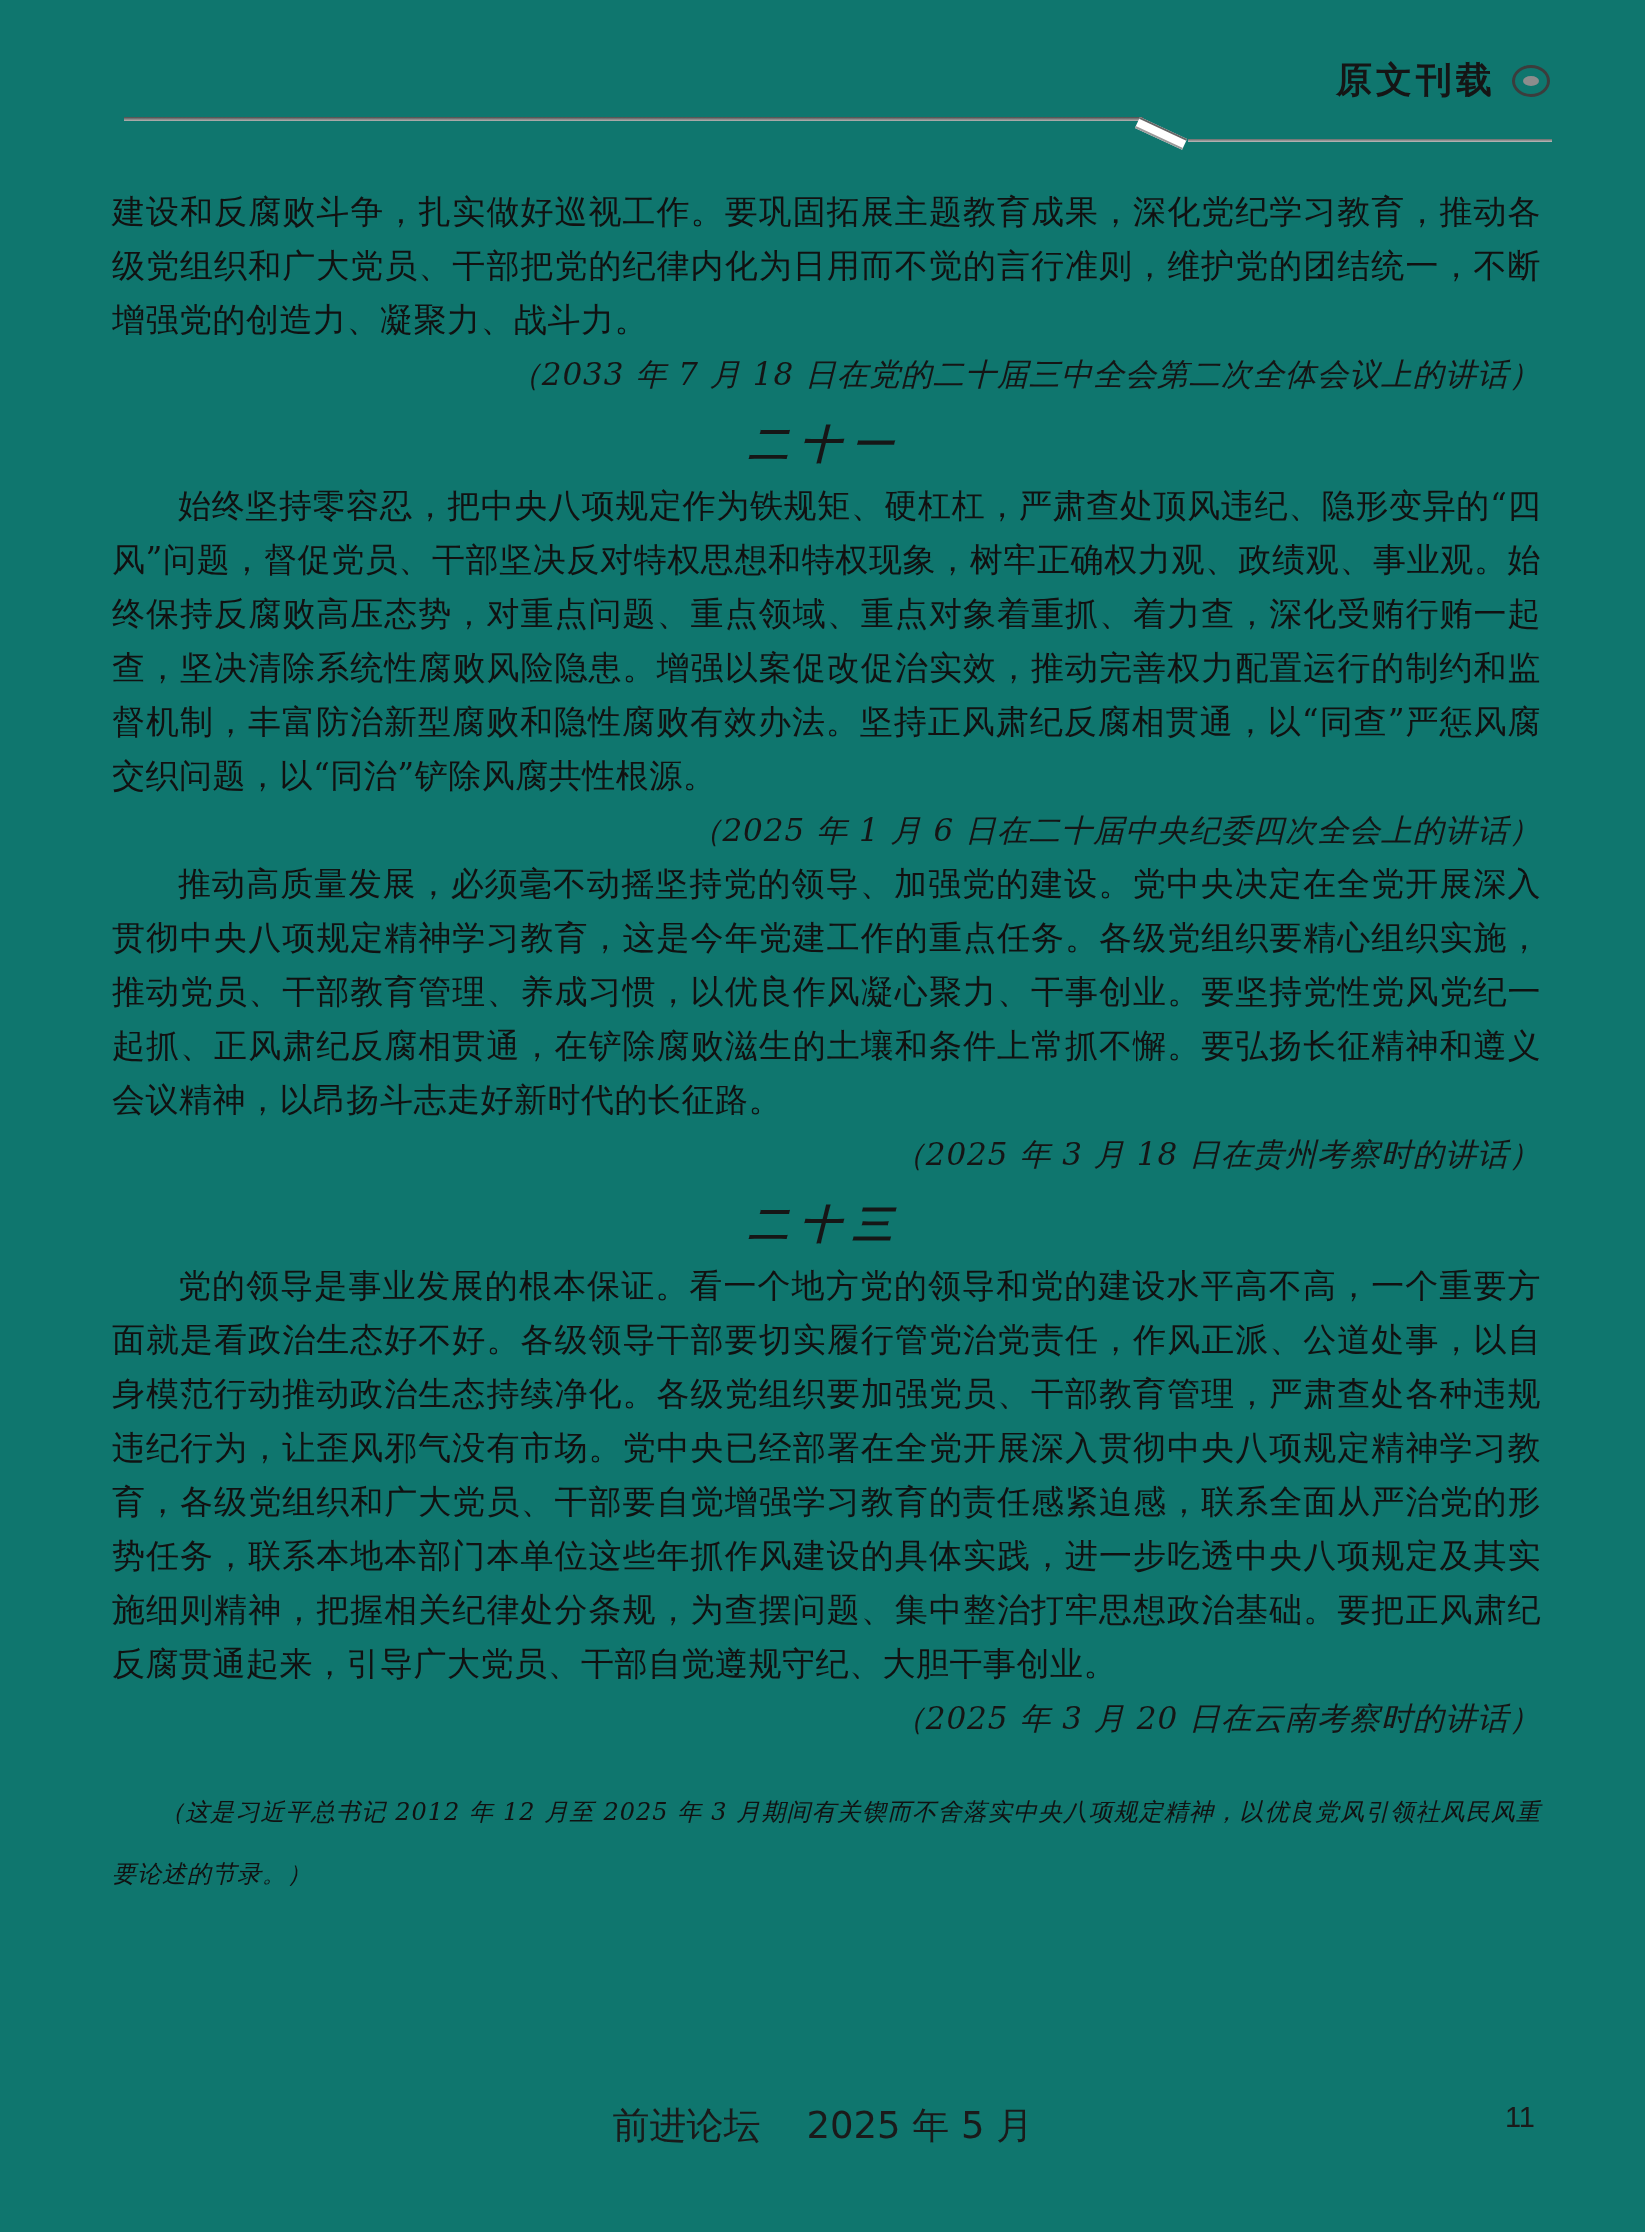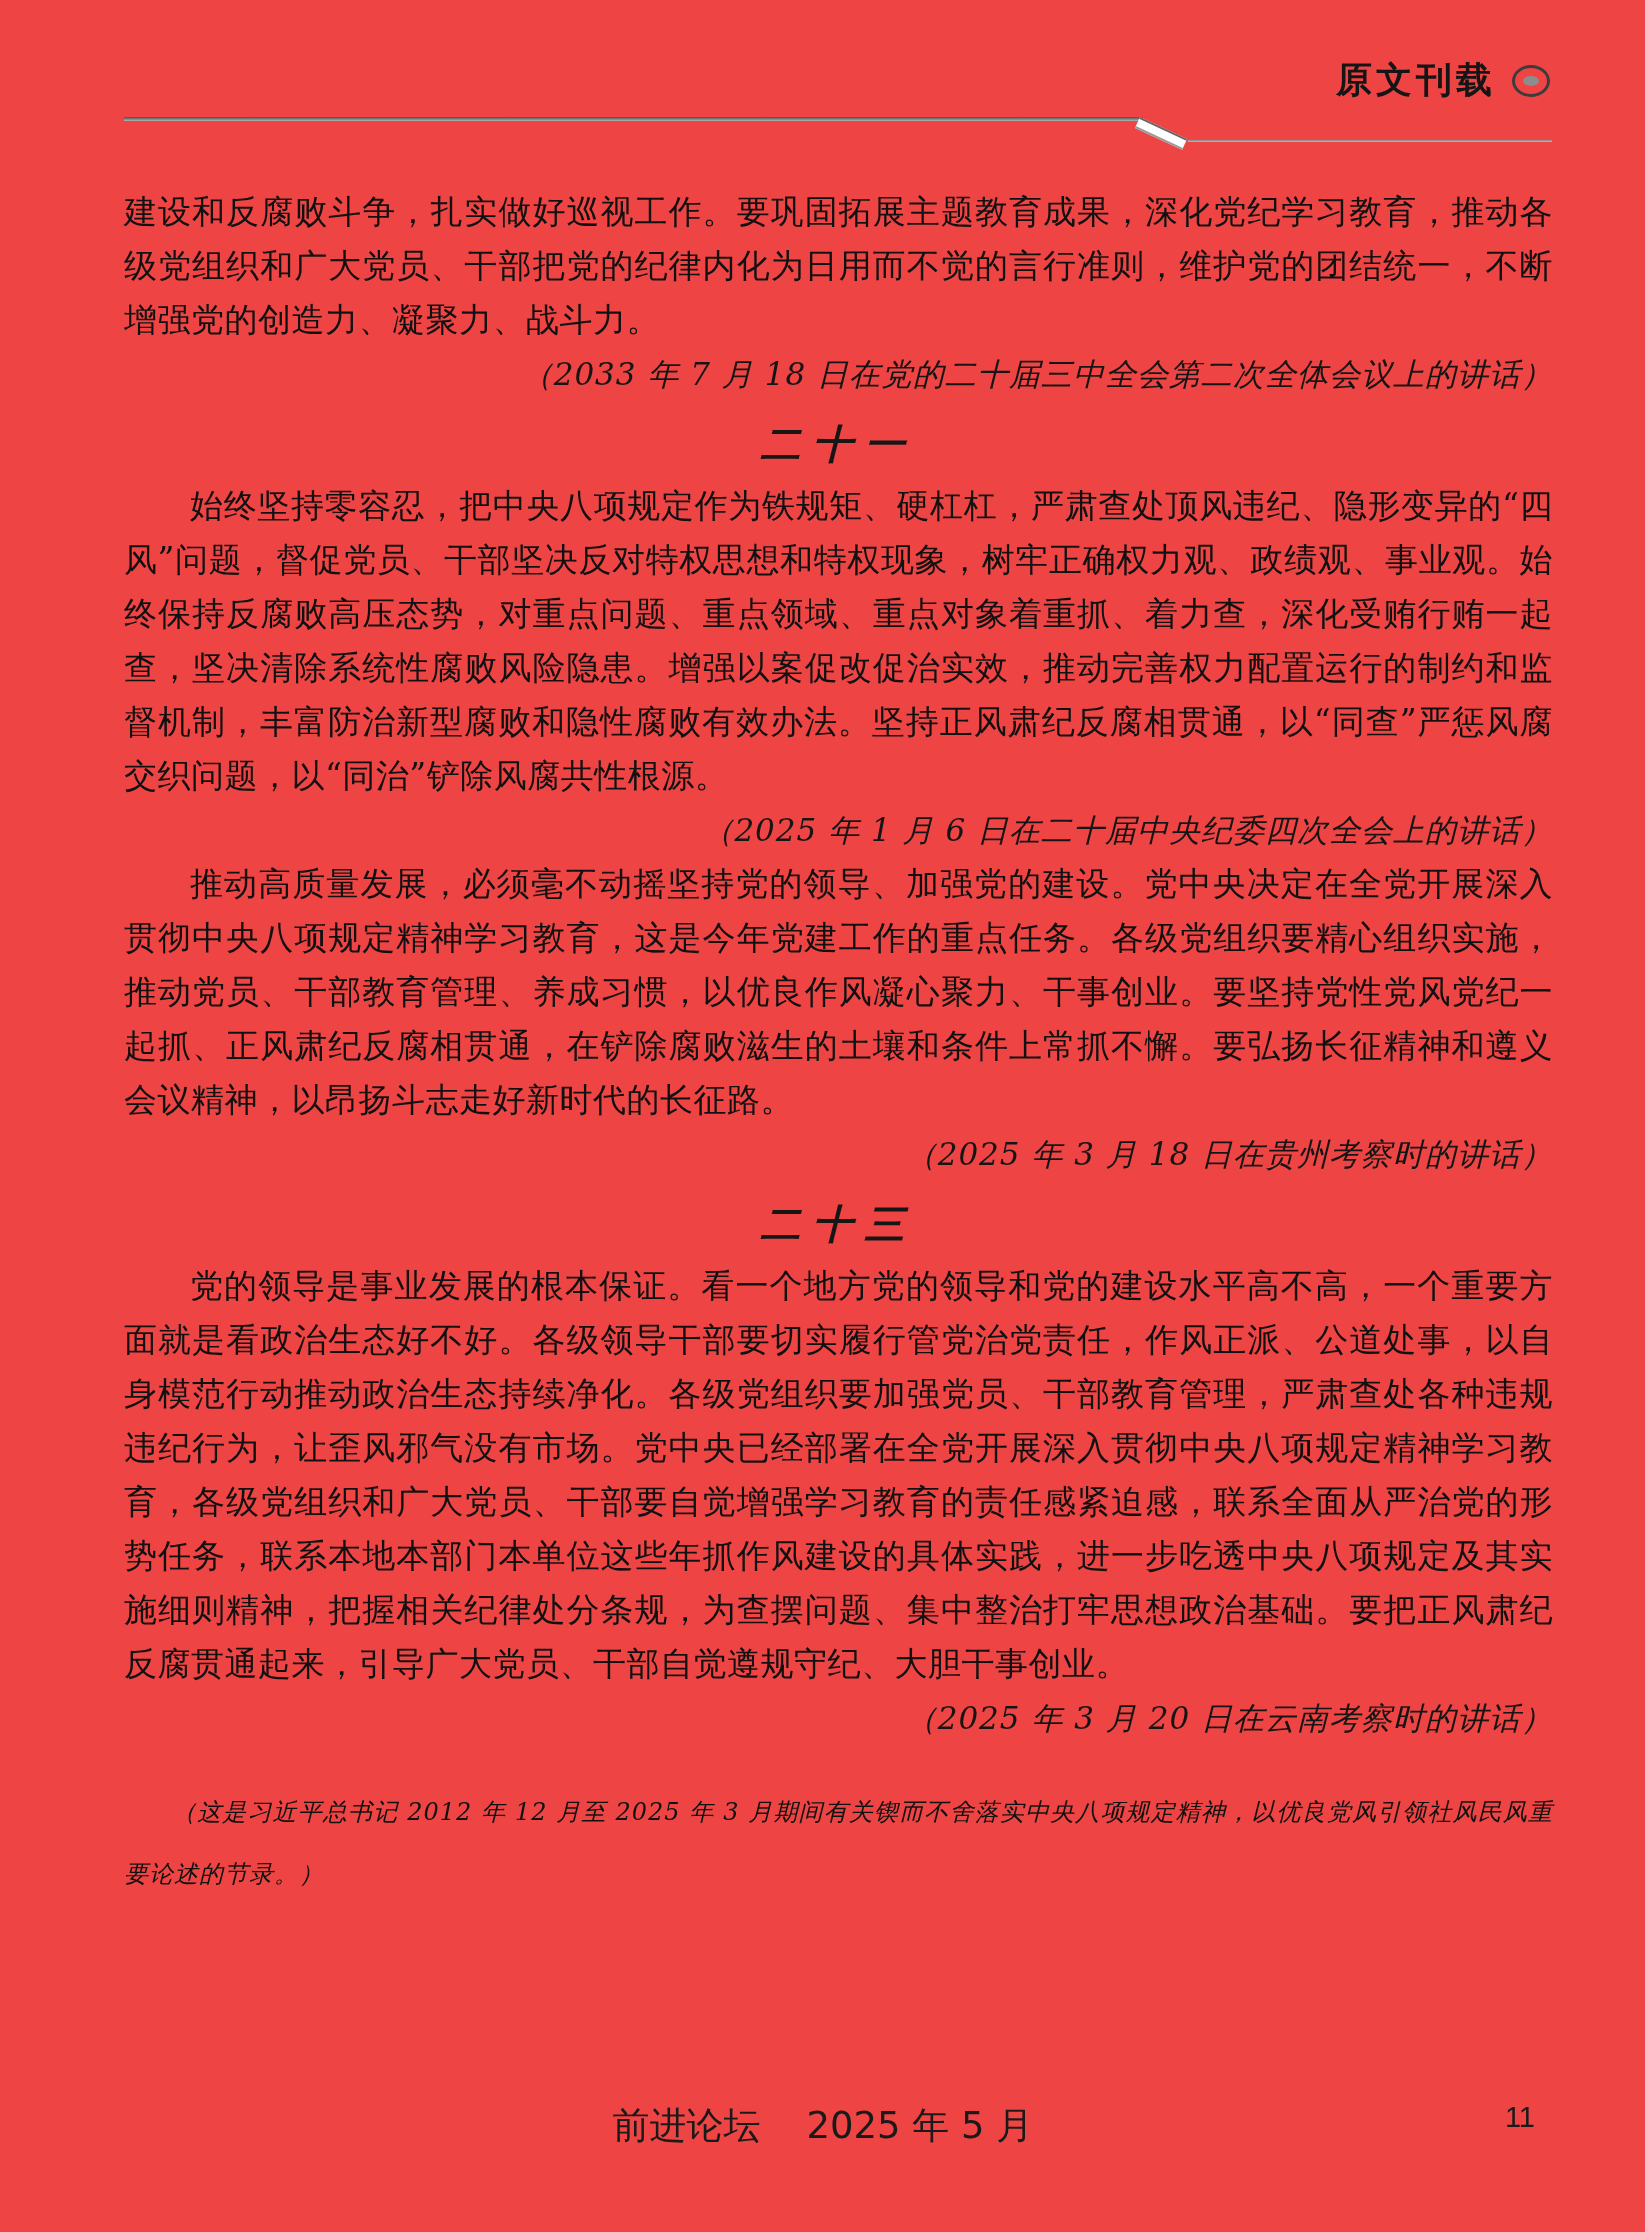--- a/index.html
+++ b/index.html
@@ -1,20 +1,20 @@
 <!DOCTYPE html>
 <html><head>
 <meta charset="utf-8">
 <style>
   html, body { margin: 0; padding: 0; background: #e8e8e8; }
   .page {
     position: relative;
     width: 1646px;
     height: 2233px;
-    background: #ef4444;
+    background: #0f766e;
     font-family: "DejaVu Serif", "Liberation Serif", serif;
     color: #111111;
     overflow: hidden;
   }
 
   
   .rule-left {
     position: absolute;
     left: 124px; top: 117px;
     width: 1019px; height: 4px;
@@ -60,21 +60,21 @@
   }
   .ring-icon .ring-core {
     width: 16px; height: 10px;
     border-radius: 50%;
     background: #8d8d8d;
   }
 
   
   .main {
     position: absolute;
-    left: 124px; top: 147px;
+    left: 112px; top: 147px;
     width: 1429px;
   }
   .body-par {
     margin: 0;
     font-size: 33px;
     line-height: 54px;
     text-align: justify;
     text-justify: inter-character;
     letter-spacing: 0.5px;
   }

